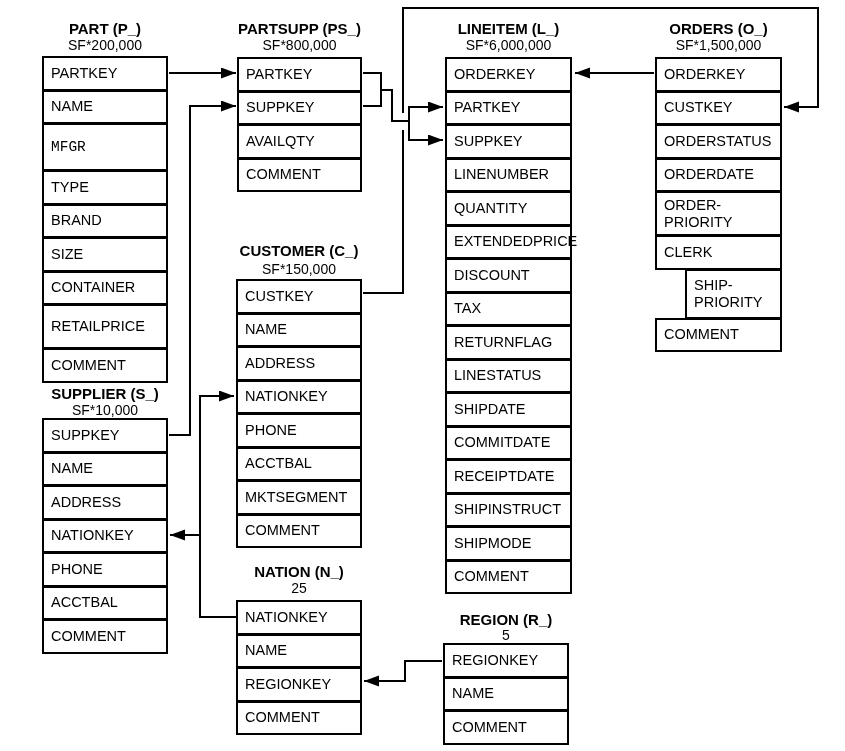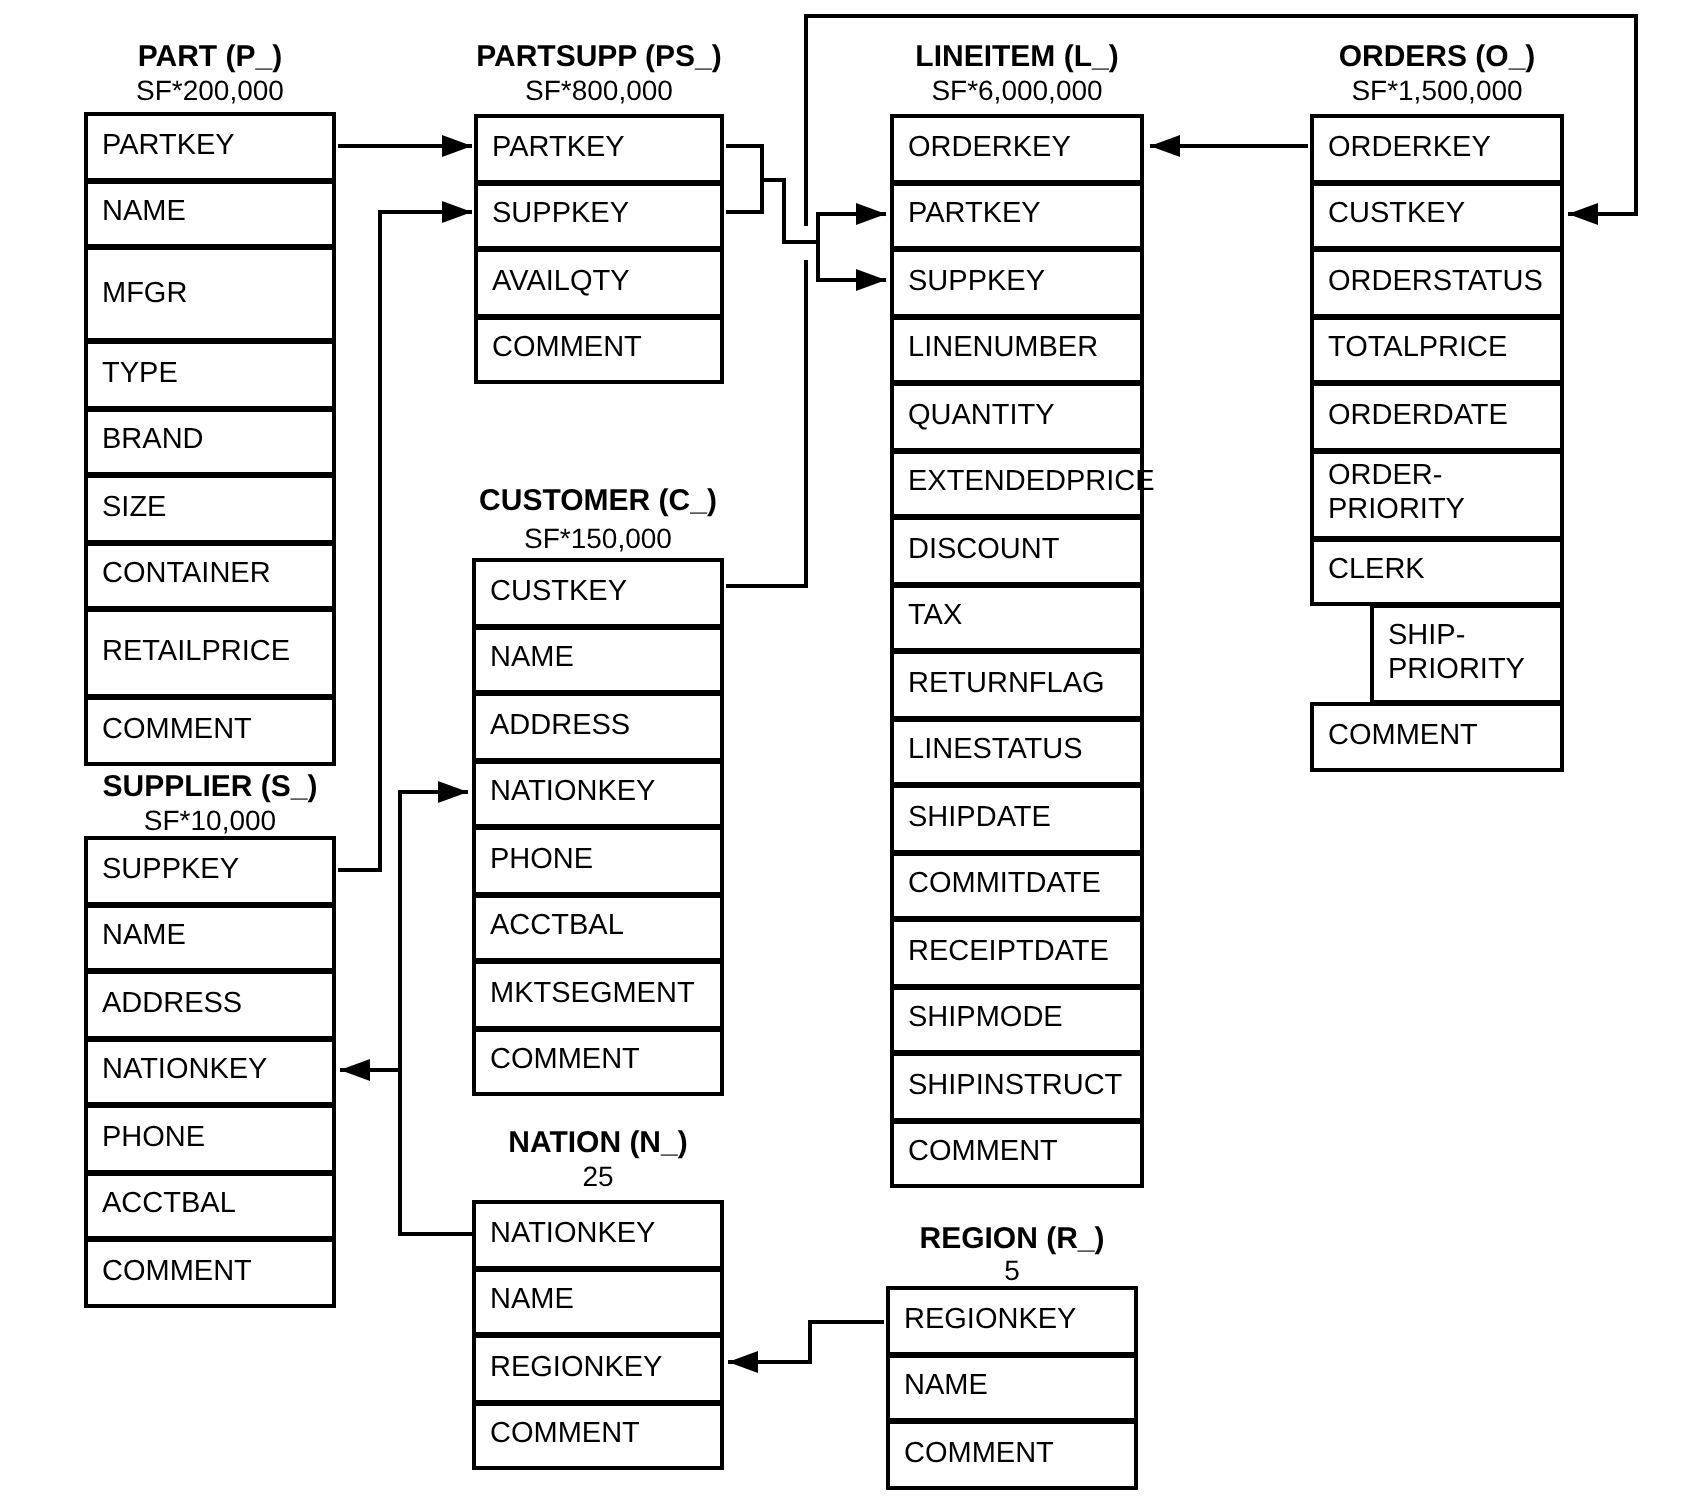--- a/index.html
+++ b/index.html
@@ -39,21 +39,21 @@
       <polyline points="403,113 403,8 818,8 818,107 784,107" class="conn" marker-end="url(#ah)"></polyline>
       <polyline points="236,617 200,617 200,396 234,396" class="conn" marker-end="url(#ah)"></polyline>
       <polyline points="200,535 170,535" class="conn" marker-end="url(#ah)"></polyline>
       <polyline points="442,661 405,661 405,681 364,681" class="conn" marker-end="url(#ah)"></polyline>
     </svg>
 <div class="tbl-title" style="left: 32px; top: 20px; width: 146px;">PART (P_)</div>
     <div class="tbl-card" style="left: 32px; top: 37px; width: 146px;">SF*200,000</div>
     <div class="tbl-rows" style="left: 42px; top: 56px; width: 126px;">
       <div class="cell" style="height: 34.5px;">PARTKEY</div>
       <div class="cell" style="height: 34.5px;">NAME</div>
-      <div class="cell" style="height: 48px;">MFGR</div>
+      <div class="cell" style="height: 48px; font-family: Liberation Mono, monospace;">MFGR</div>
       <div class="cell" style="height: 34.5px;">TYPE</div>
       <div class="cell" style="height: 34.5px;">BRAND</div>
       <div class="cell" style="height: 34.5px;">SIZE</div>
       <div class="cell" style="height: 34.5px; text-align: center;">CONTAINER</div>
       <div class="cell" style="height: 45px;">RETAILPRICE</div>
       <div class="cell" style="height: 34.5px;">COMMENT</div>
     </div>
     <div class="tbl-title" style="left: 227px; top: 20px; width: 145px;">PARTSUPP (PS_)</div>
     <div class="tbl-card" style="left: 227px; top: 37px; width: 145px;">SF*800,000</div>
     <div class="tbl-rows" style="left: 237px; top: 57px; width: 125px;">
@@ -71,31 +71,30 @@
       <div class="cell" style="height: 34.5px;">LINENUMBER</div>
       <div class="cell" style="height: 34.5px;">QUANTITY</div>
       <div class="cell" style="height: 34.5px;">EXTENDEDPRICE</div>
       <div class="cell" style="height: 34.5px;">DISCOUNT</div>
       <div class="cell" style="height: 34.5px;">TAX</div>
       <div class="cell" style="height: 34.5px;">RETURNFLAG</div>
       <div class="cell" style="height: 34.5px;">LINESTATUS</div>
       <div class="cell" style="height: 34.5px;">SHIPDATE</div>
       <div class="cell" style="height: 34.5px;">COMMITDATE</div>
       <div class="cell" style="height: 34.5px;">RECEIPTDATE</div>
+      <div class="cell" style="height: 34.5px;">SHIPINSTRUCT</div>
       <div class="cell" style="height: 34.5px;">SHIPMODE</div>
-      <div class="cell" style="height: 34.5px;">SHIPINSTRUCT</div>
       <div class="cell" style="height: 34.5px;">COMMENT</div>
     </div>
     <div class="tbl-title" style="left: 645px; top: 20px; width: 147px;">ORDERS (O_)</div>
     <div class="tbl-card" style="left: 645px; top: 37px; width: 147px;">SF*1,500,000</div>
     <div class="tbl-rows" style="left: 655px; top: 57px; width: 127px;">
       <div class="cell" style="height: 34.5px;">ORDERKEY</div>
       <div class="cell" style="height: 34.5px;">CUSTKEY</div>
       <div class="cell" style="height: 34.5px;">ORDERSTATUS</div>
-      <div class="cell" style="height: 34.5px;">TOTALPRICE</div>
       <div class="cell" style="height: 34.5px;">ORDERDATE</div>
       <div class="cell" style="height: 45px;">ORDER-
 PRIORITY</div>
       <div class="cell" style="height: 34.5px;">CLERK</div>
       <div class="cell" style="height: 50px; margin-left: 30px;">SHIP-
 PRIORITY</div>
       <div class="cell" style="height: 34.5px;">COMMENT</div>
     </div>
     <div class="tbl-title" style="left: 226px; top: 242px; width: 146px;">CUSTOMER (C_)</div>
     <div class="tbl-card" style="left: 226px; top: 261px; width: 146px;">SF*150,000</div>

